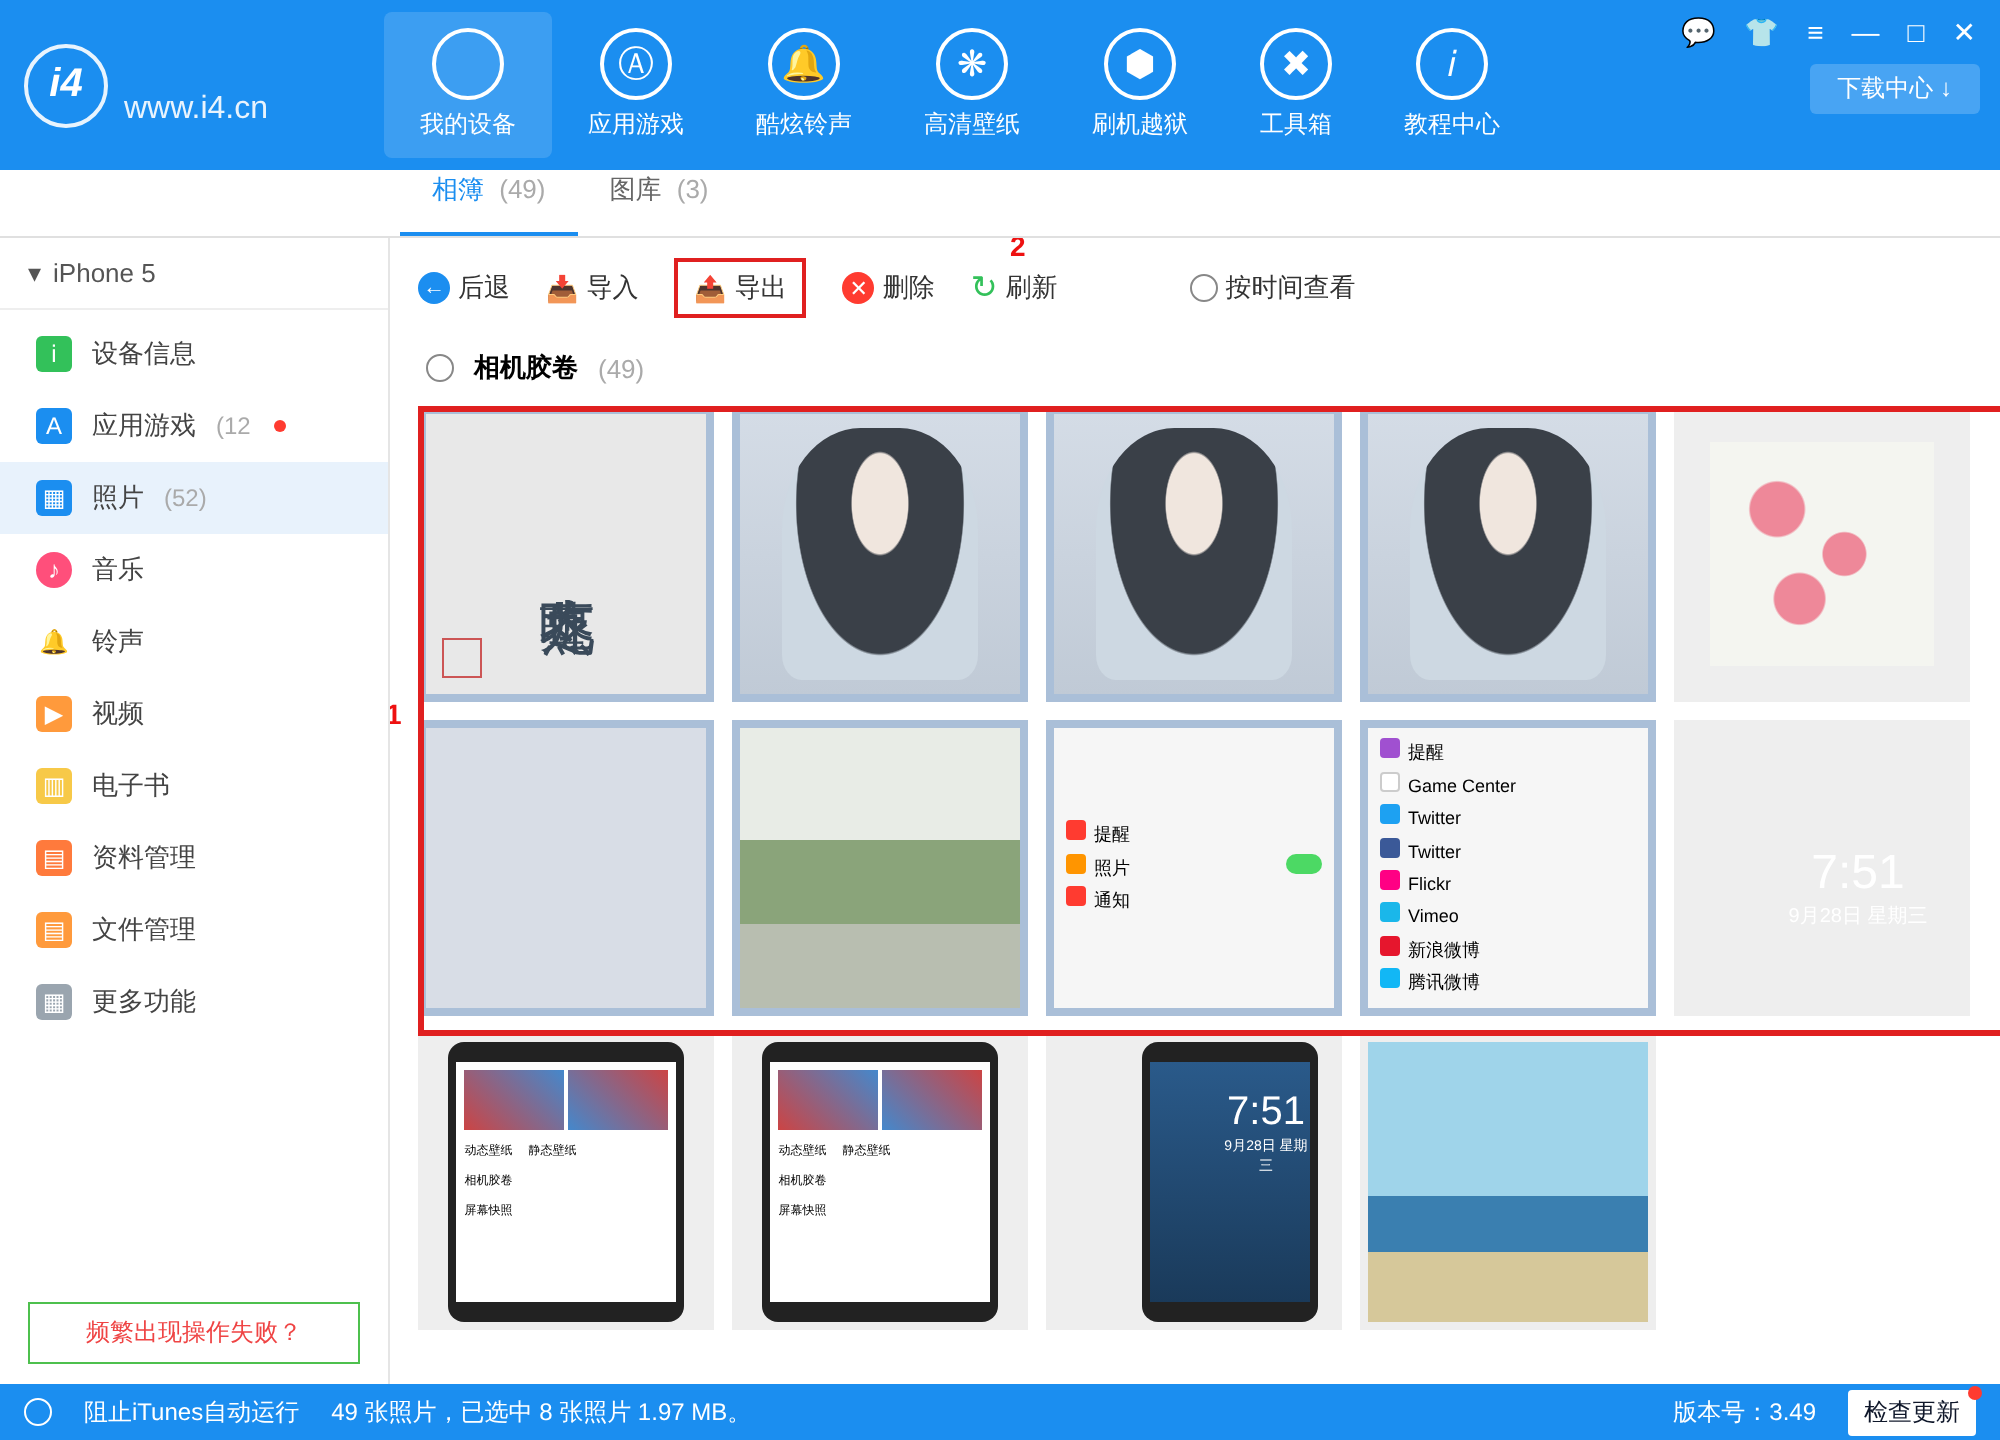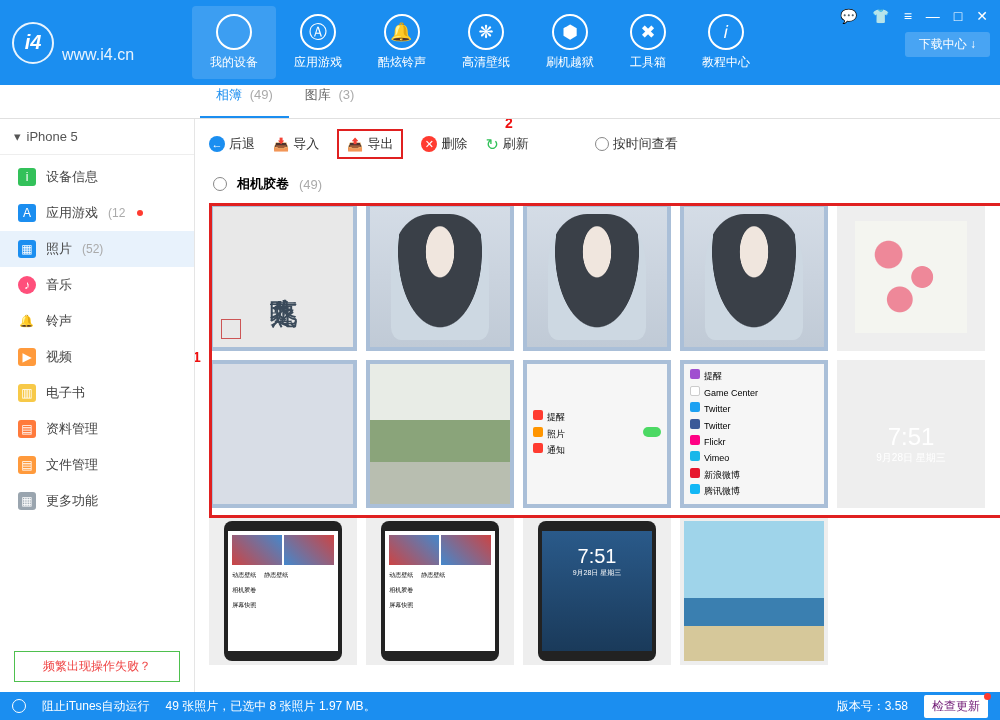--- a/index.html
+++ b/index.html
@@ -48,26 +48,26 @@
 
 .grid { flex: 1; padding: 4px 14px 14px; overflow: auto; position: relative; }
 .sel-box { position: absolute; top: 4px; left: 14px; width: 814px; height: 315px; border: 3px solid #e02020; z-index: 5; pointer-events: none; }
 .marker1 { position: absolute; left: -2px; top: 150px; color: #e11; font-size: 14px; font-weight: bold; z-index: 6; }
 .row { display: flex; gap: 9px; margin-bottom: 9px; }
 .thumb { width: 148px; height: 148px; background: #b3c5db; border: 4px solid #aabfd8; position: relative; cursor: pointer; overflow: hidden; display: flex; align-items: center; justify-content: center; }
 .thumb.unsel { border-color: transparent; background: #eee; }
 .ph-face { background: linear-gradient(180deg,#d4dce6,#c0cad6); }
 .ph-cal { background: #e8e8e8; font-family: cursive; font-size: 28px; color: #3a4a5a; writing-mode: vertical-rl; }
 .ph-scr { background: #f6f6f6; }
-.ph-lock { background: linear-gradient(180deg,#2a5a8a,#1a3a5a); color: white; font-size: 10px; text-align:center; }
+.ph-lock { background: linear-gradient(180deg,#2a5a8a,#1a3a5a); color: white; font-size: 10px; text-align:center;padding-left:36px; }
 .ph-seal { position: absolute; bottom: 8px; left: 8px; width: 20px; height: 20px; border: 1px solid #c55; }
 
 .statusbar { height: 28px; background: #1b8ef0; color: white; display: flex; align-items: center; padding: 0 12px; font-size: 12px; gap: 16px; }
 .statusbar .spacer { flex: 1; }
-.upd { background: white; color: #701a75; padding: 3px 8px; border-radius: 2px; cursor: pointer; position: relative; }
+.upd { background: white; color: #0f172a; padding: 3px 8px; border-radius: 2px; cursor: pointer; position: relative; }
 .upd .d { position: absolute; top: -2px; right: -3px; width: 7px; height: 7px; background: #ff3b30; border-radius: 50%; }
 
 
 .girl { width: 70%; height: 90%; background: radial-gradient(ellipse at 50% 30%, #f0e6de 20%, #3a4048 21% 60%, transparent 61%), #cdd8e2; border-radius: 40% 40% 10% 10%; }
 .flower { width:80%; height:80%; background: radial-gradient(circle at 30% 30%, #e89 12%, transparent 13%), radial-gradient(circle at 60% 50%, #e89 12%, transparent 13%), radial-gradient(circle at 40% 70%, #e89 12%, transparent 13%), #f4f5f0; }
 .flylines { font-size: 9px; line-height: 1.6; padding: 6px; width: 100%; }
 .flylines .r { display:flex; gap:4px; margin:2px 0;}
 .flylines .b { width:10px;height:10px;border-radius:2px;}
 .beach { background: linear-gradient(180deg,#9fd4ea 55%, #3a7fb0 55% 75%, #d6c89a 75%); width:100%; height:100%; }
 .trees { background: linear-gradient(180deg,#e8ece6 40%, #8aa47a 40% 70%, #b8beb0 70%); width:100%;height:100%; position:relative;}
@@ -358,15 +358,15 @@
       </div>
     </div>
   </div>
 </div>
 
 <div class="statusbar">
   <span class="radio-o" style="border-color:#fff"></span>
   <span>阻止iTunes自动运行</span>
   <span>49 张照片，已选中 8 张照片 1.97 MB。</span>
   <div class="spacer"></div>
-  <span><span>版本号：</span><span>3.58</span></span>
+  <span><span>版本号：</span><span>3.49</span></span>
   <div class="upd"><span>检查更新</span><span class="d"></span></div>
 </div>
 
 </body></html>

